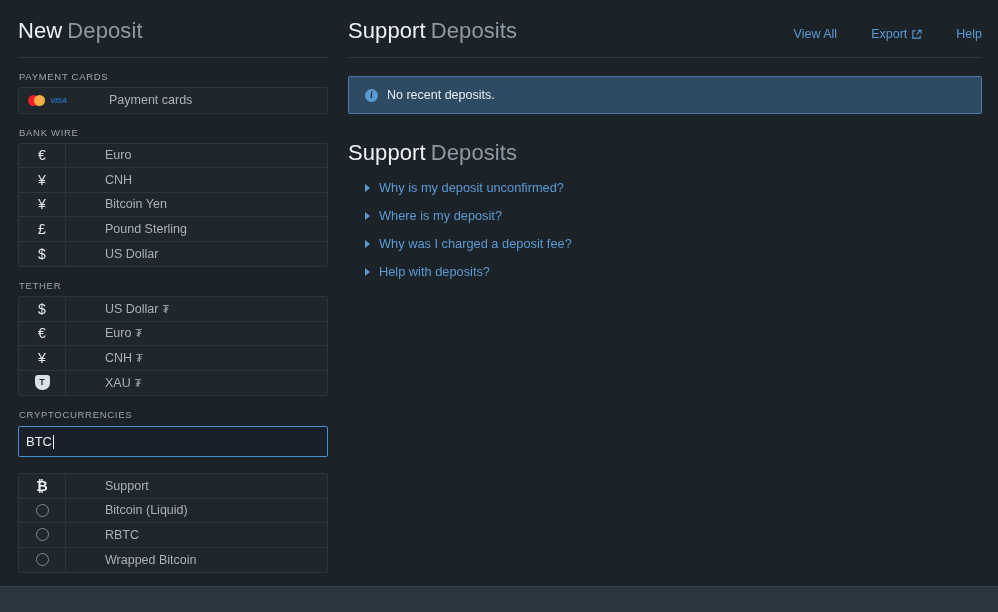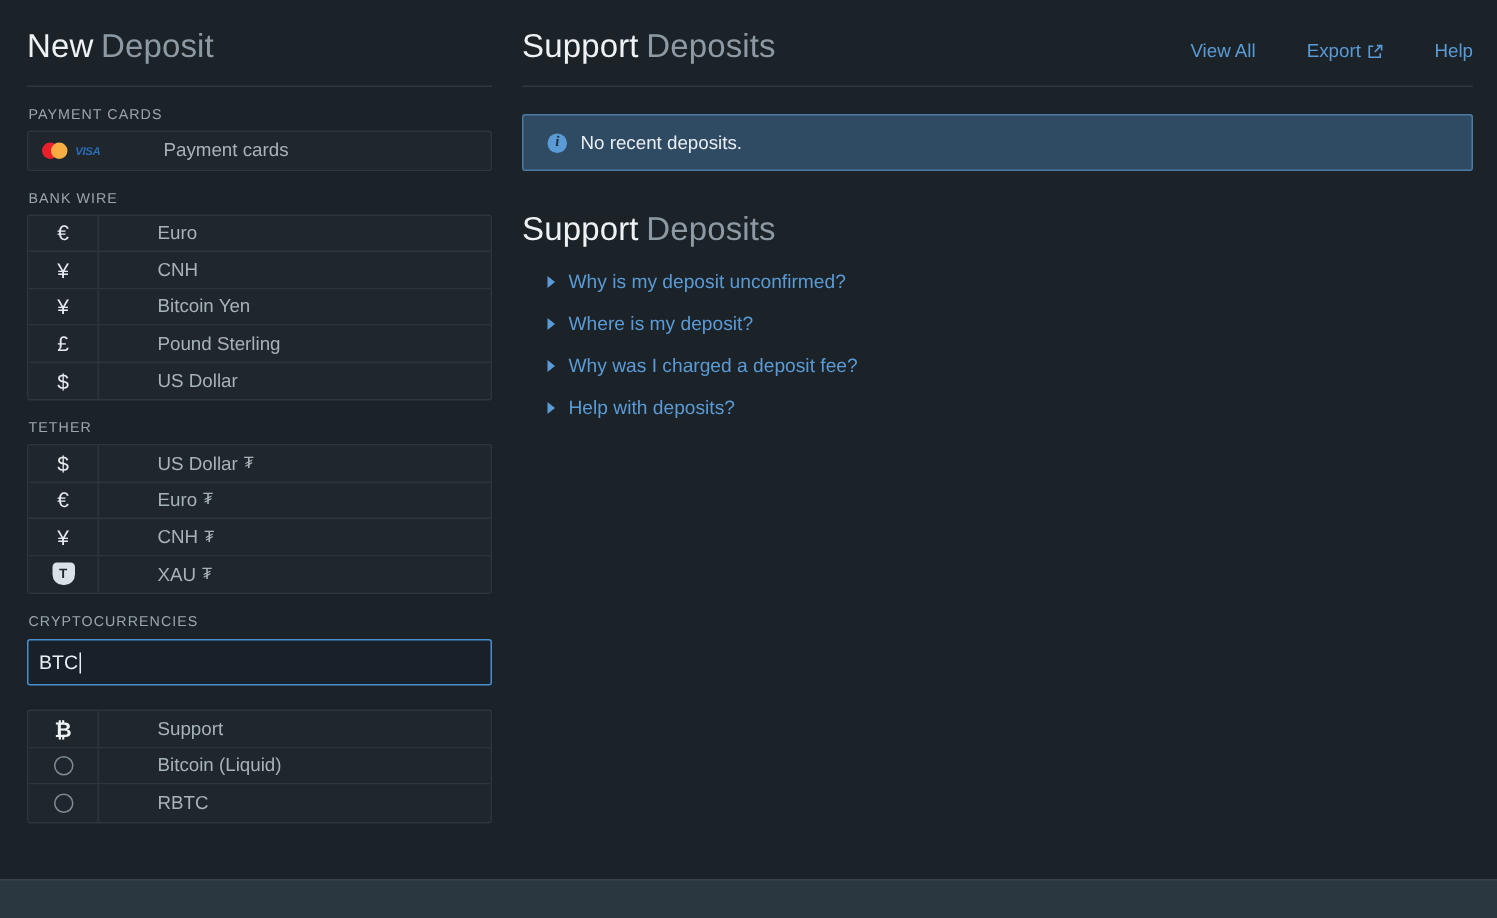--- a/index.html
+++ b/index.html
@@ -390,20 +390,26 @@
           <div class="row-icon">
               <span class="coin-circle"></span>
             </div>
           <div class="row-label">Bitcoin (Liquid)</div>
         </div>
         <div class="list-row">
           <div class="row-icon">
               <span class="coin-circle"></span>
             </div>
           <div class="row-label">RBTC</div>
+        </div>
+        <div class="list-row">
+          <div class="row-icon">
+              <span class="coin-circle"></span>
+            </div>
+          <div class="row-label">Wrapped Bitcoin</div>
         </div>
       </div>
     </div>
 
     <div class="right-panel">
 
       <div class="right-head">
         <div class="panel-title">
           <span class="strong">Support</span><span class="muted">Deposits</span>
         </div>

